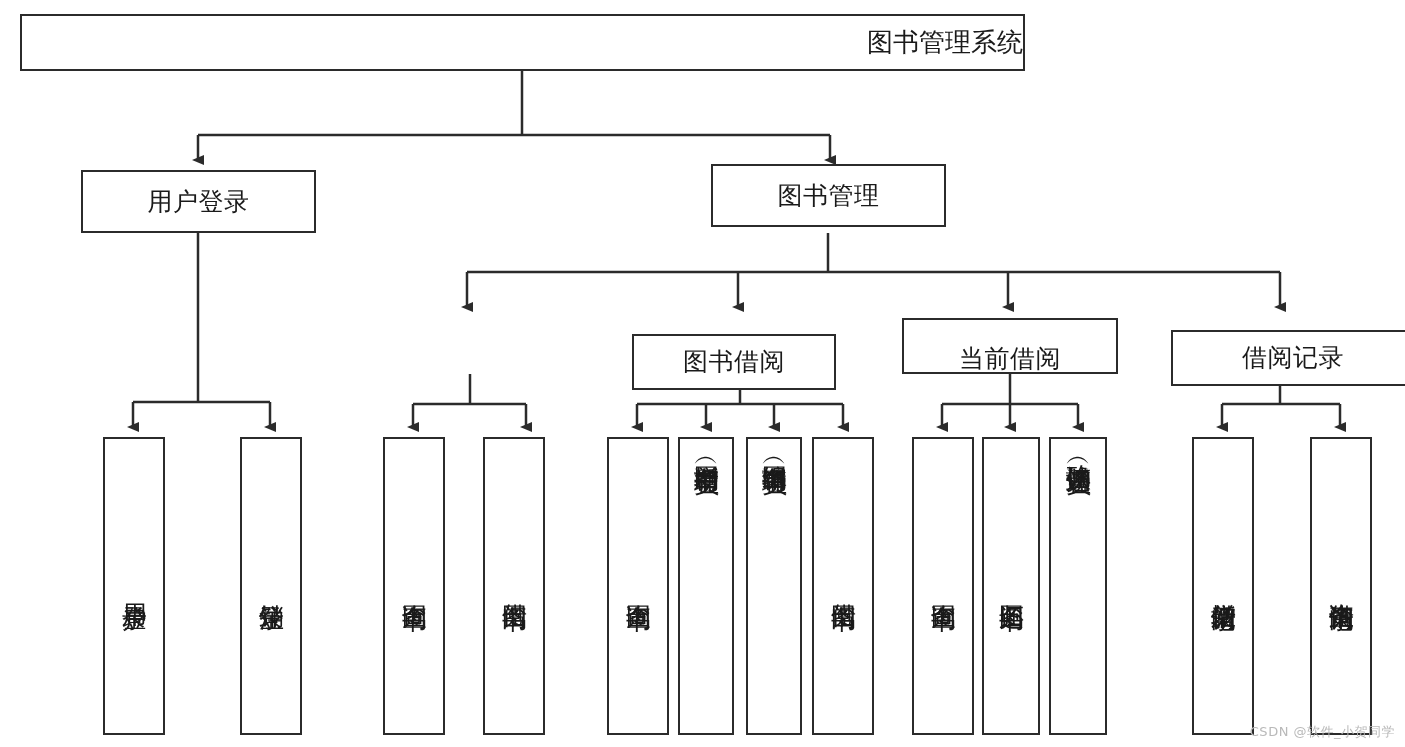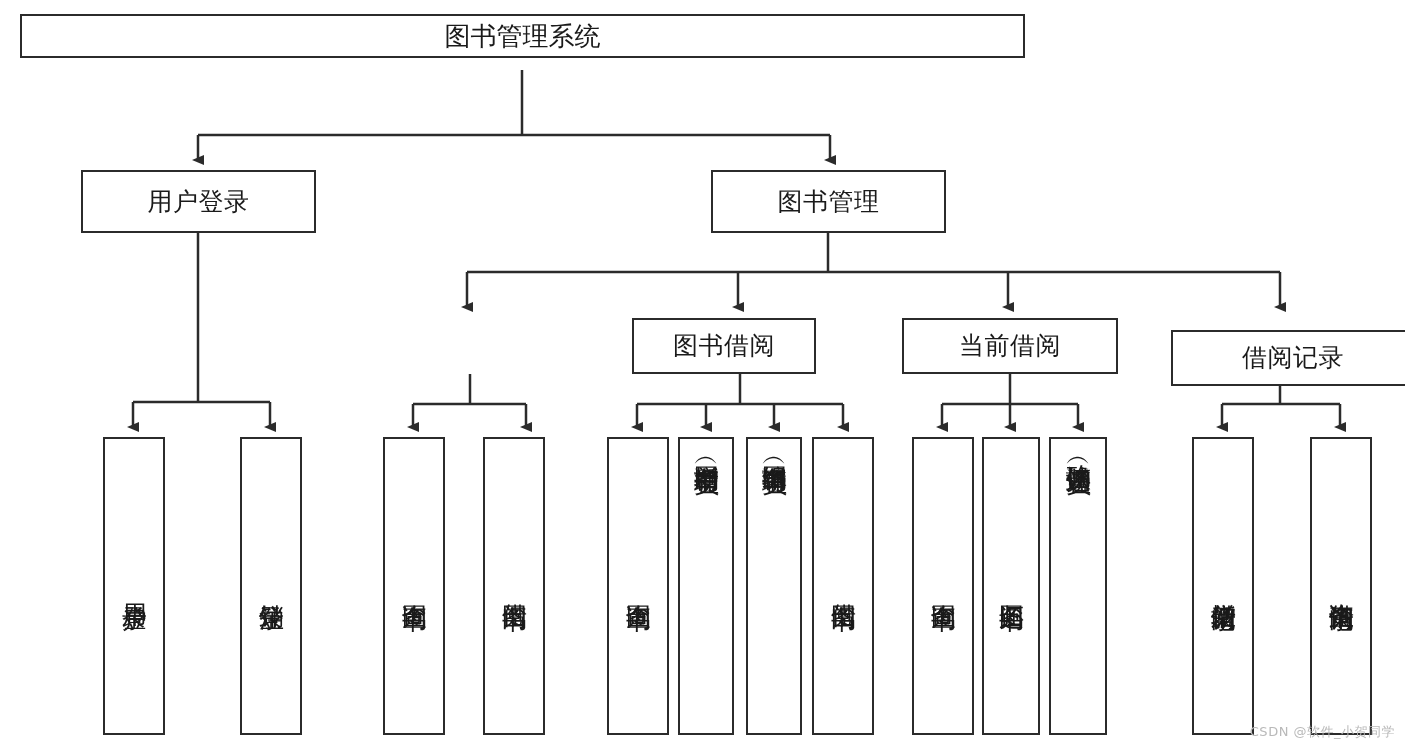--- a/index.html
+++ b/index.html
@@ -124,35 +124,35 @@
       <path d="M1010,404 L1010,427" marker-end="url(#arrow)"></path>
       <path d="M1078,404 L1078,427" marker-end="url(#arrow)"></path>
 
       <path d="M1280,374 L1280,404"></path>
       <path d="M1222,404 L1340,404"></path>
       <path d="M1222,404 L1222,427" marker-end="url(#arrow)"></path>
       <path d="M1340,404 L1340,427" marker-end="url(#arrow)"></path>
     </g>
   </svg>
 
-  <div class="box box-root" style="left:20px; top:14px; width:1005px; height:44px;">
+  <div class="box box-root" style="left:20px; top:14px; width:1005px; height:57px;justify-content:flex-end;">
     <span>图书管理系统</span>
   </div>
 
   <div class="box box-h" style="left:81px; top:170px; width:235px; height:63px;">
     <span>用户登录</span>
   </div>
-  <div class="box box-h" style="left:711px; top:170px; width:235px; height:63px;">
+  <div class="box box-h" style="left:711px; top:164px; width:235px; height:63px;">
     <span>图书管理</span>
   </div>
 
-  <div class="box box-h" style="left:632px; top:318px; width:184px; height:56px;">
+  <div class="box box-h" style="left:632px; top:334px; width:204px; height:56px;">
     <span>图书借阅</span>
   </div>
-  <div class="box box-h" style="left:902px; top:318px; width:216px; height:56px;">
+  <div class="box box-h" style="left:902px; top:318px; width:216px; height:56px;align-items:flex-end;">
     <span>当前借阅</span>
   </div>
   <div class="box box-h" style="left:1171px; top:318px; width:244px; height:56px;margin-top:12px;">
     <span>借阅记录</span>
   </div>
 
   <div class="leaf" style="left:103px; top:437px; width:62px; height:298px;">
     <span class="vtext">用户登录</span>
   </div>
   <div class="leaf" style="left:240px; top:437px; width:62px; height:298px;">

